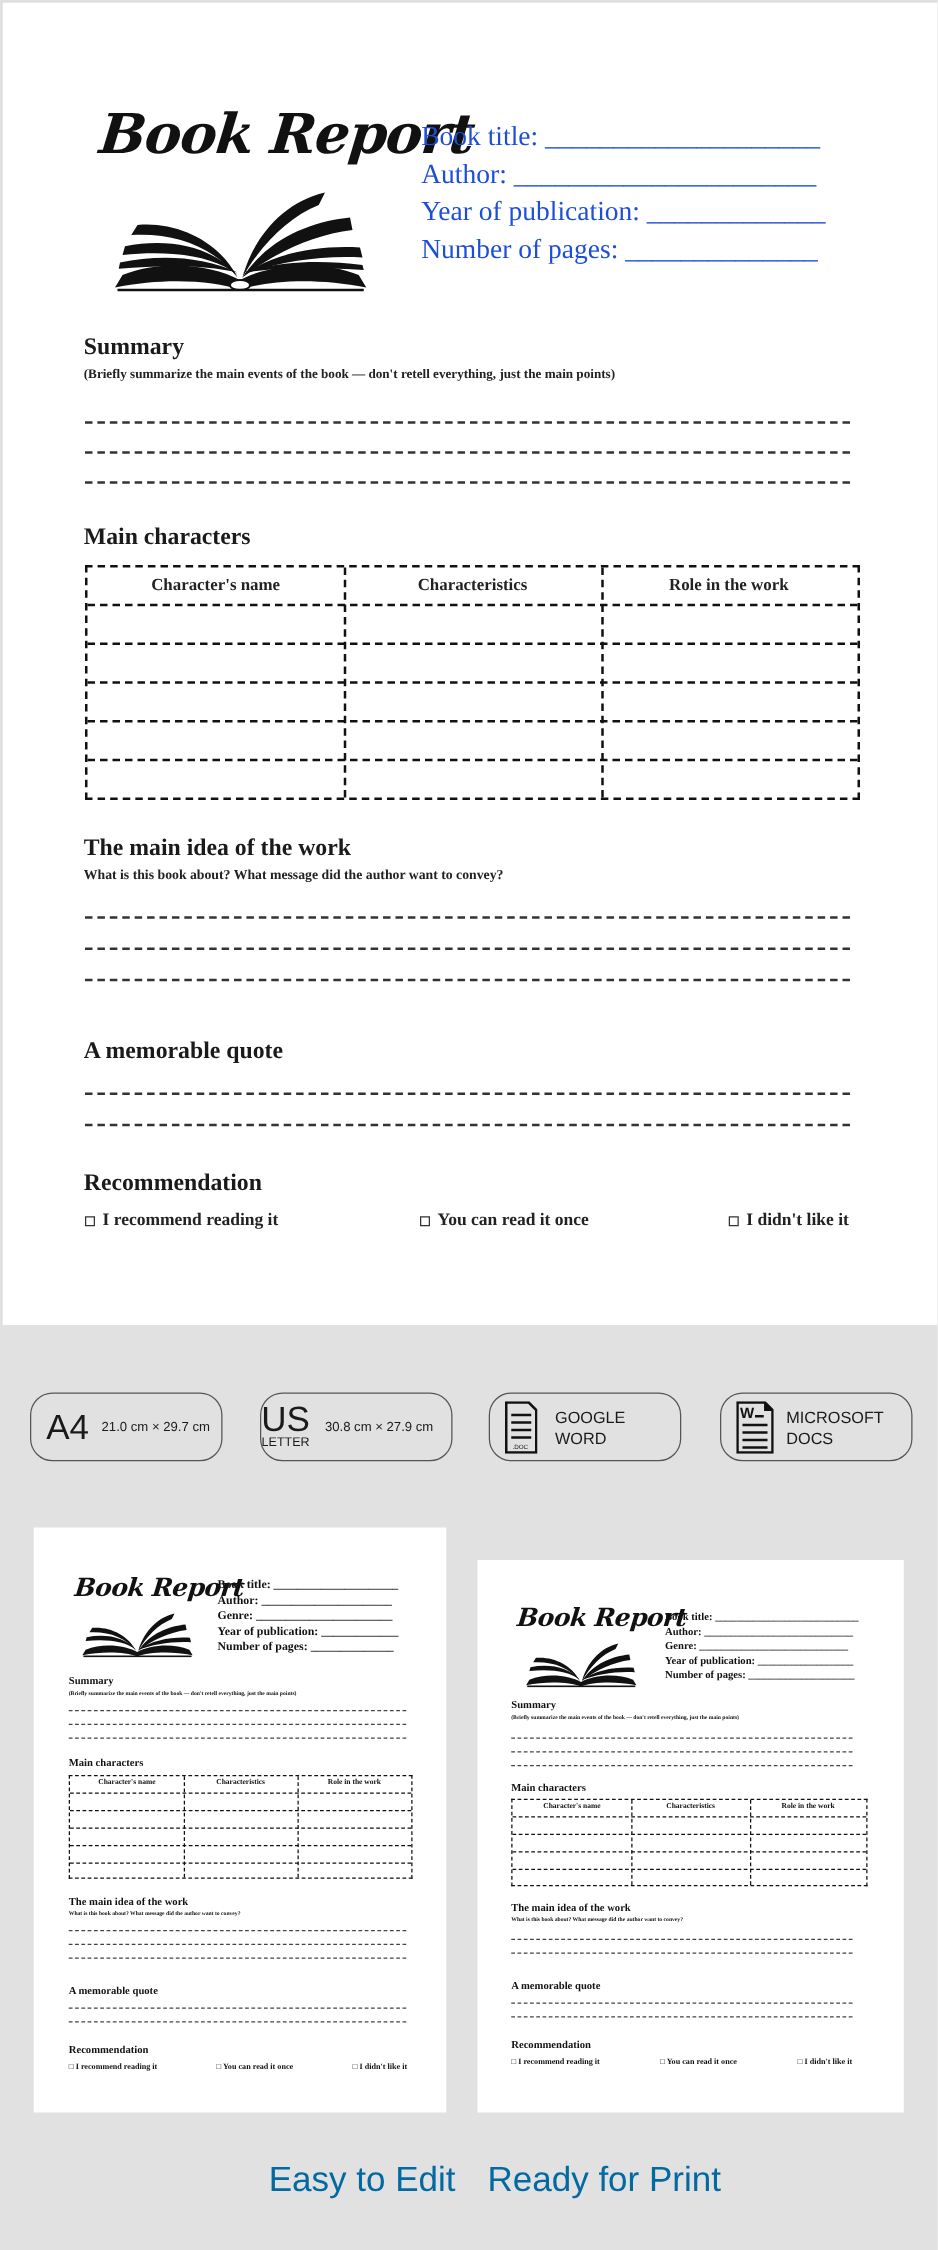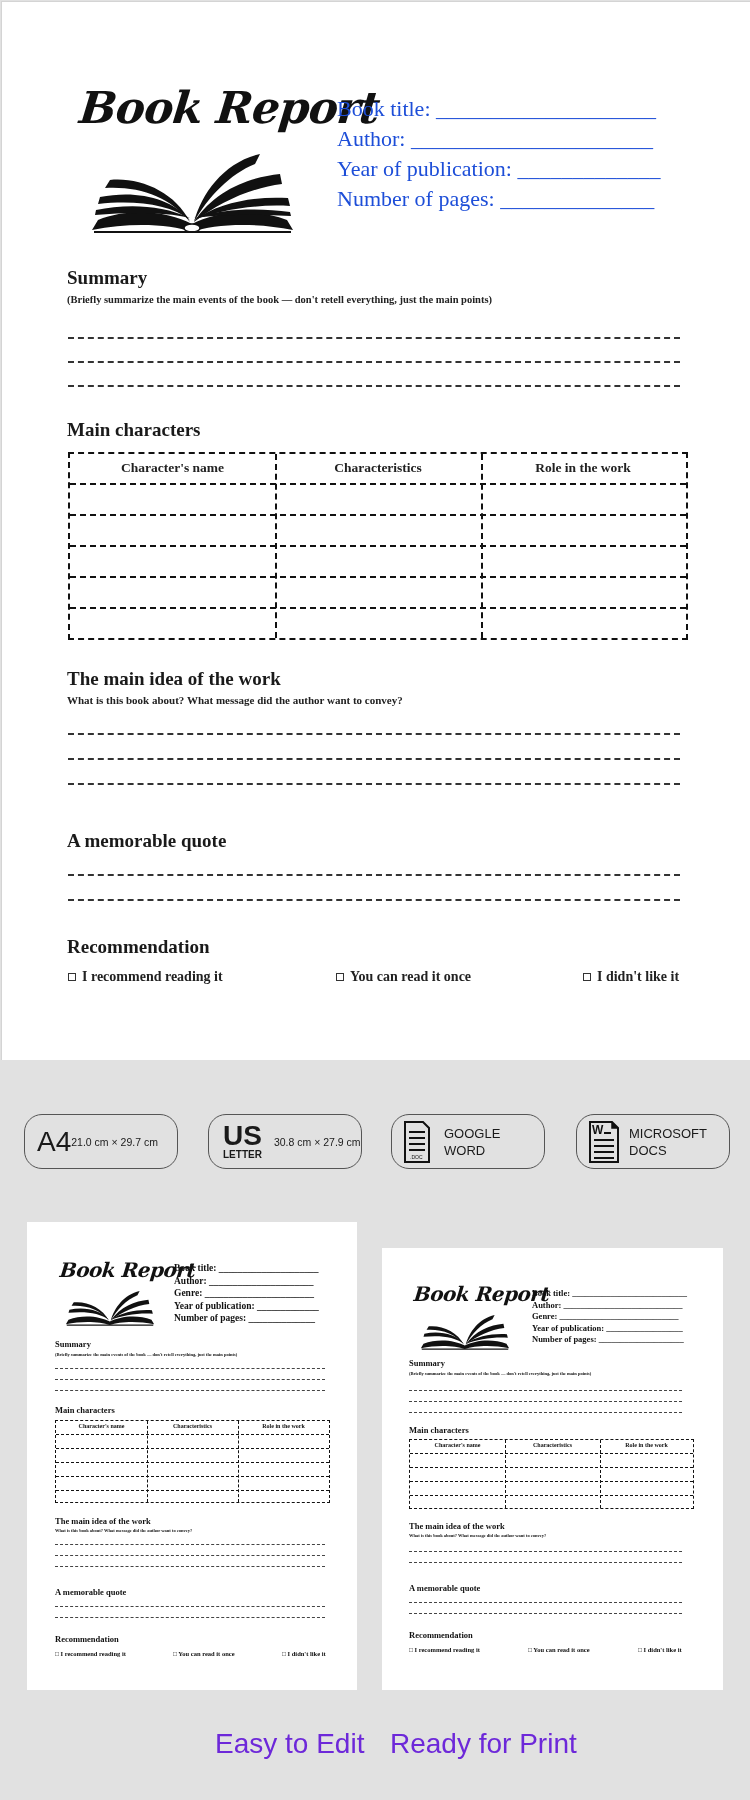--- a/index.html
+++ b/index.html
@@ -38,21 +38,21 @@
   .t-meta { position: absolute; font-family: "Liberation Serif", serif; font-size: 9.5px; line-height: 12.5px; font-weight: bold; white-space: nowrap; }
   .t-h { position: absolute; font-family: "Liberation Serif", serif; font-size: 8.5px; font-weight: bold; }
   .t-sub { position: absolute; font-family: "Liberation Serif", serif; font-size: 4.5px; font-weight: bold; white-space: nowrap; }
   .t-line { position: absolute; height: 0; border-top: 1px dashed #444; }
   .t-table { position: absolute; border: 1.2px dashed #111; }
   .t-row { position: absolute; left: 0; width: 100%; border-bottom: 1.2px dashed #111; }
   .t-col { position: absolute; top: 0; height: 100%; border-left: 1.2px dashed #111; }
   .t-th { position: absolute; top: 2px; font-family: "Liberation Serif", serif; font-size: 6px; font-weight: bold; text-align: center; }
   .t-rec { position: absolute; font-family: "Liberation Serif", serif; font-size: 6.5px; font-weight: bold; white-space: nowrap; }
 
-  .footer { position: absolute; top: 1728px; font-family: "Liberation Sans", sans-serif; font-size: 28px; color: #6d28d9; }
+  .footer { position: absolute; top: 1728px; font-family: "Liberation Sans", sans-serif; font-size: 28px; color: #0369a1; }
 </style>
 </head>
 <body>
 
 <div class="sheet">
   <div class="header">
     <div class="logo-title">Book Report</div>
     <svg class="book-svg" viewBox="0 0 205 82">
       <path d="M102 72 C80 60 40 55 8 68 L2 78 C40 70 80 72 102 80 C124 72 164 70 203 78 L197 68 C165 55 124 60 102 72 Z" fill="#111"></path>
       <path d="M100 70 C85 40 50 25 20 28 L15 36 C50 34 80 45 100 70 Z" fill="#111"></path>
@@ -113,24 +113,24 @@
       <span>You can read it once</span>
     </div>
   <div class="rec" style="left:581px;">
       <span class="cbox"></span>
       <span>I didn't like it</span>
     </div>
 </div>
 
 <div class="badge" style="left:24px; width:154px;">
   <span class="big" style="margin-left:12px;">A4</span>
-  <span class="small" style="text-align:right;">21.0 cm × 29.7 cm</span>
+  <span class="small" style="margin-left:10px;text-align:right;">21.0 cm × 29.7 cm</span>
 </div>
 <div class="badge" style="left:208px; width:154px;">
-  <span style="margin-left:14px; display:flex; flex-direction:column; align-items:center;font-weight:bold;">
+  <span style="display:flex; flex-direction:column; align-items:center;">
     <span class="big" style="line-height:26px;">US</span>
     <span style="font-size:10px;">LETTER</span>
   </span>
   <span class="small" style="margin-left:12px;">30.8 cm × 27.9 cm</span>
 </div>
 <div class="badge" style="left:391px; width:154px;">
   <svg style="margin-left:12px;" width="26" height="42" viewBox="0 0 26 42">
     <path d="M1 1 H19 L25 7 V41 H1 Z" fill="none" stroke="#111" stroke-width="2"></path>
     <line x1="5" y1="11" x2="21" y2="11" stroke="#111" stroke-width="2"></line>
     <line x1="5" y1="17" x2="21" y2="17" stroke="#111" stroke-width="2"></line>

